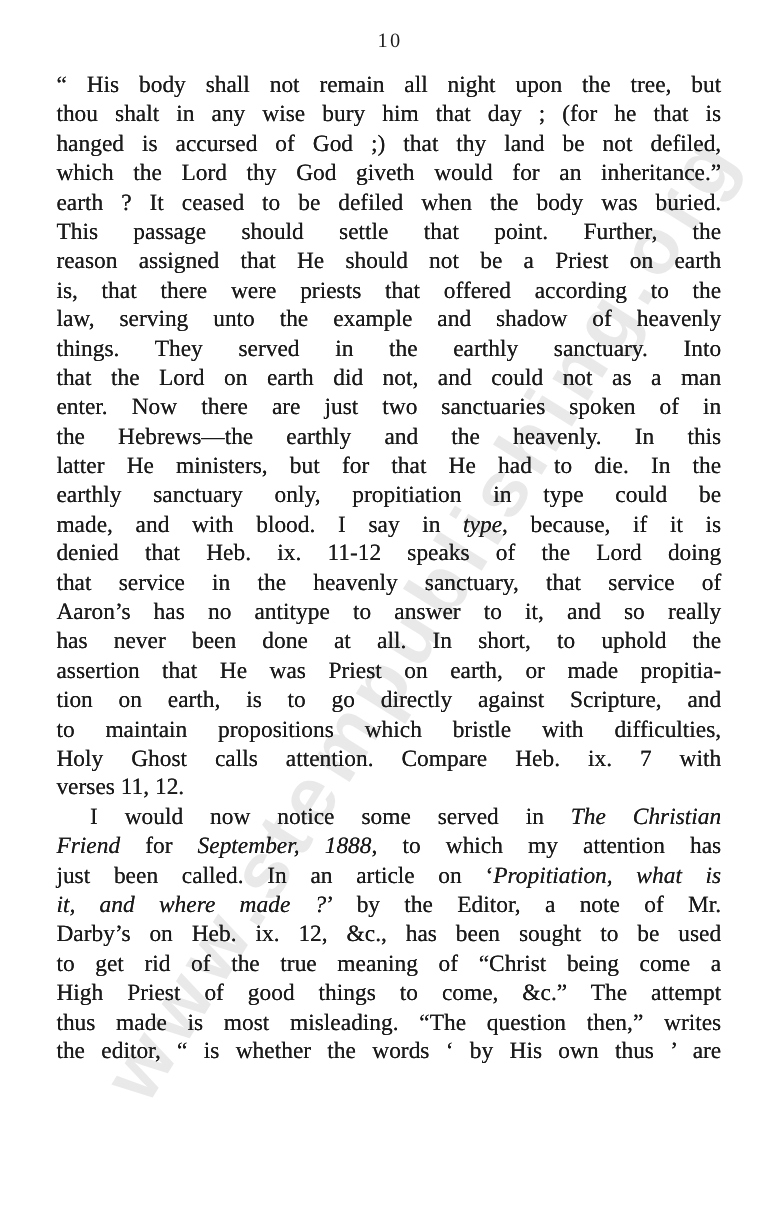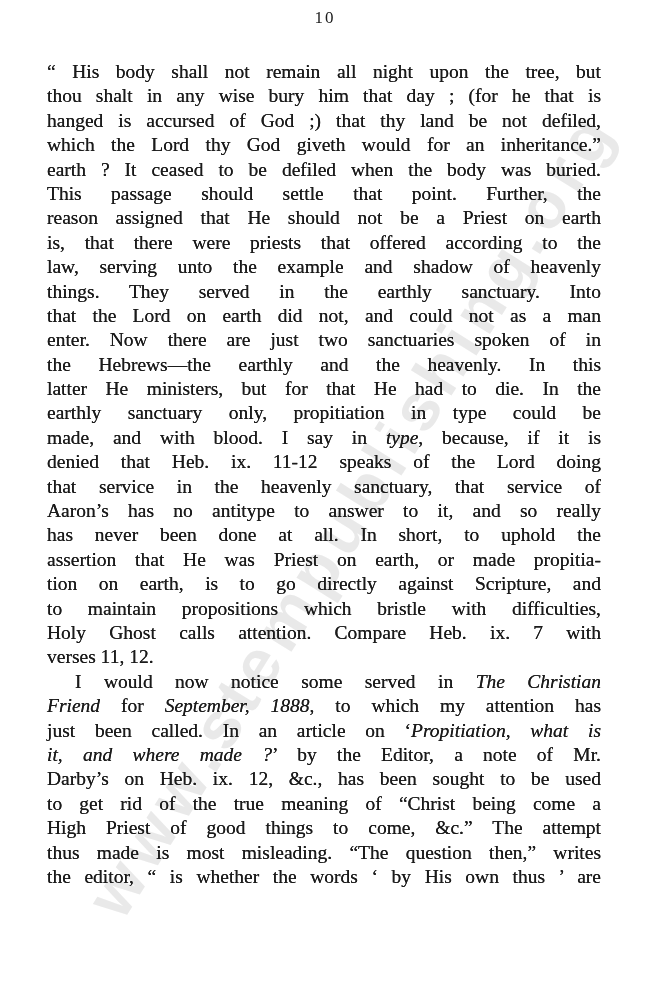--- a/index.html
+++ b/index.html
@@ -25,21 +25,21 @@
     font-weight: bold;
     font-size: 66px;
     letter-spacing: 7px;
     white-space: nowrap;
     opacity: 0.38;
     pointer-events: none;
     z-index: 1;
   }
   .folio {
     position: absolute;
-    top: 8px;
+    top: 24px;
     left: 0;
     width: 100%;
     text-align: center;
     font-size: 17px;
     letter-spacing: 2px;
     font-variant: small-caps;
     z-index: 2;
   }
   .text-block {
     position: absolute;

